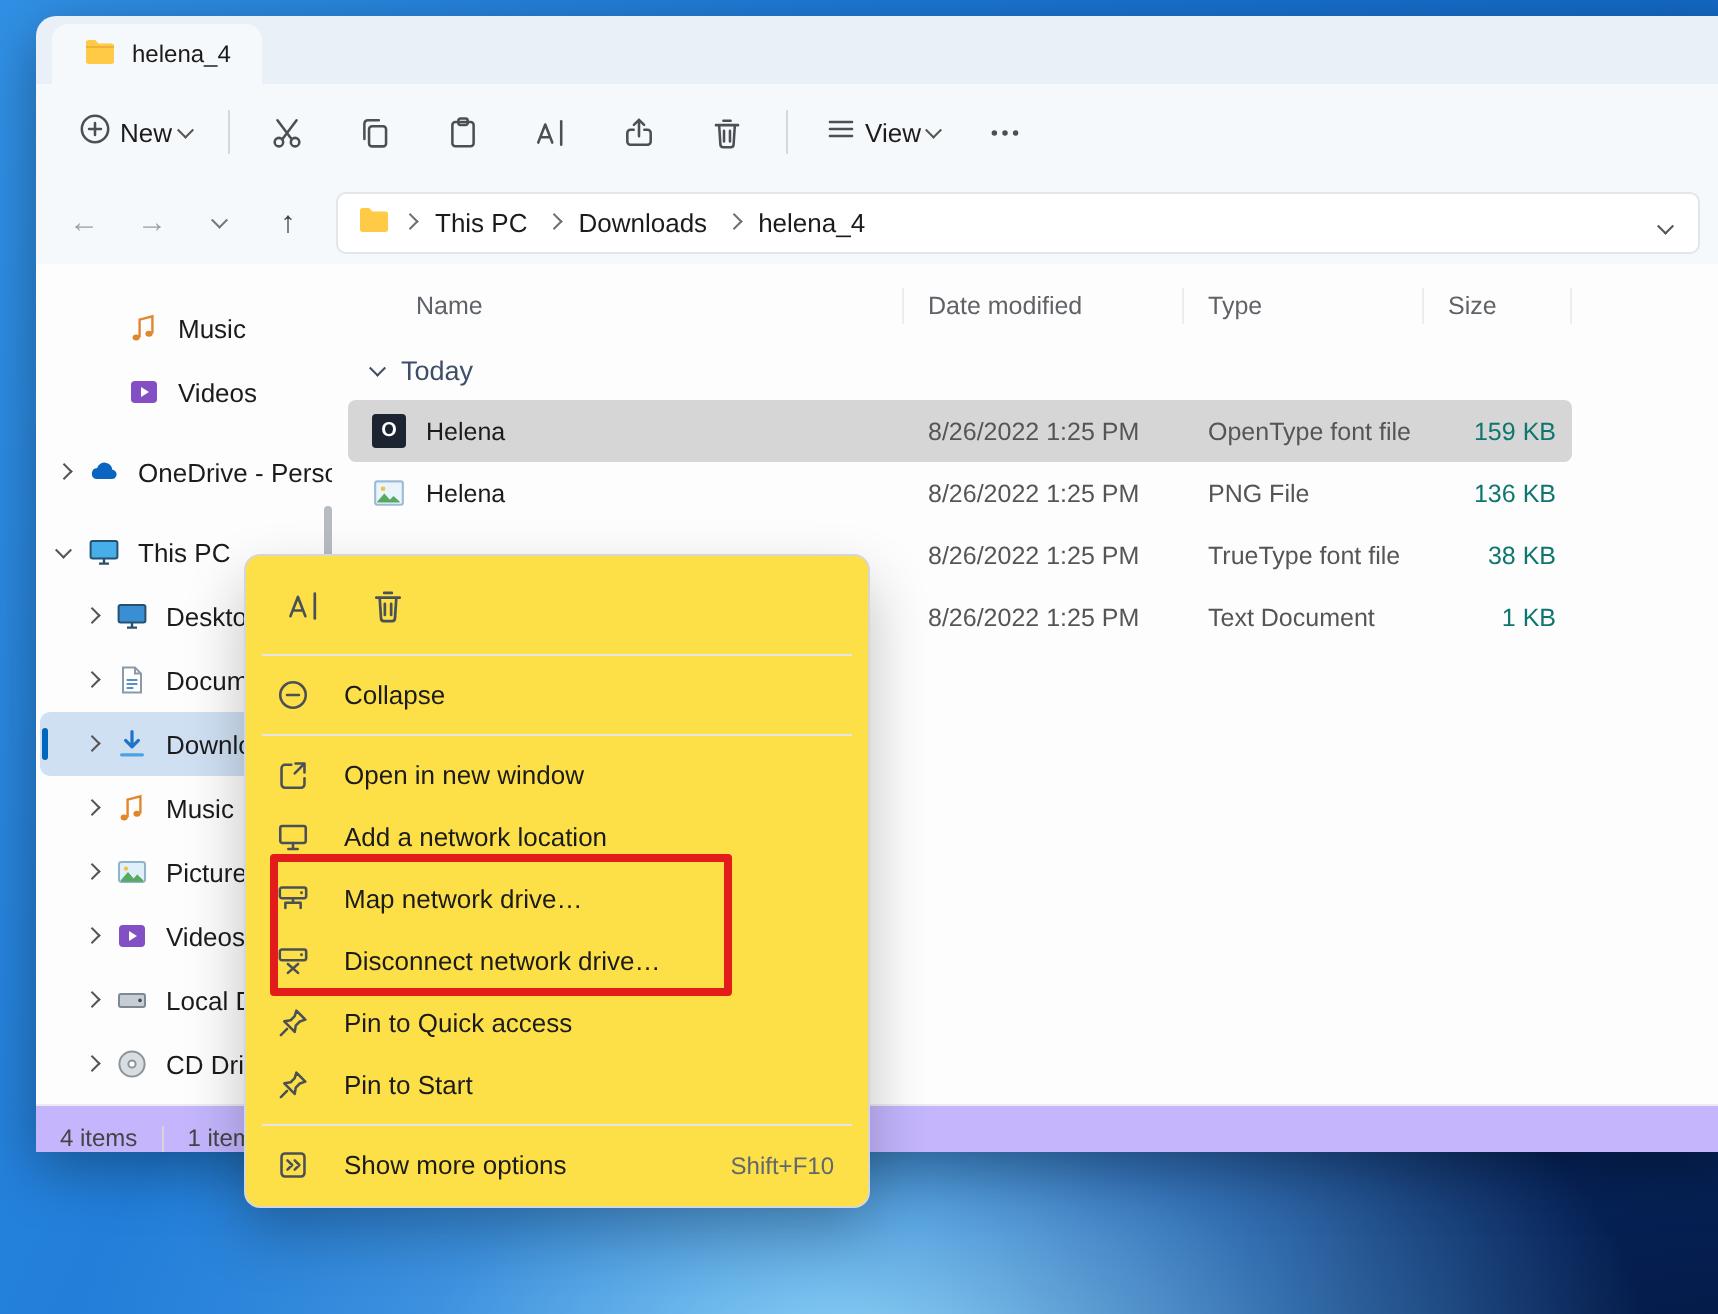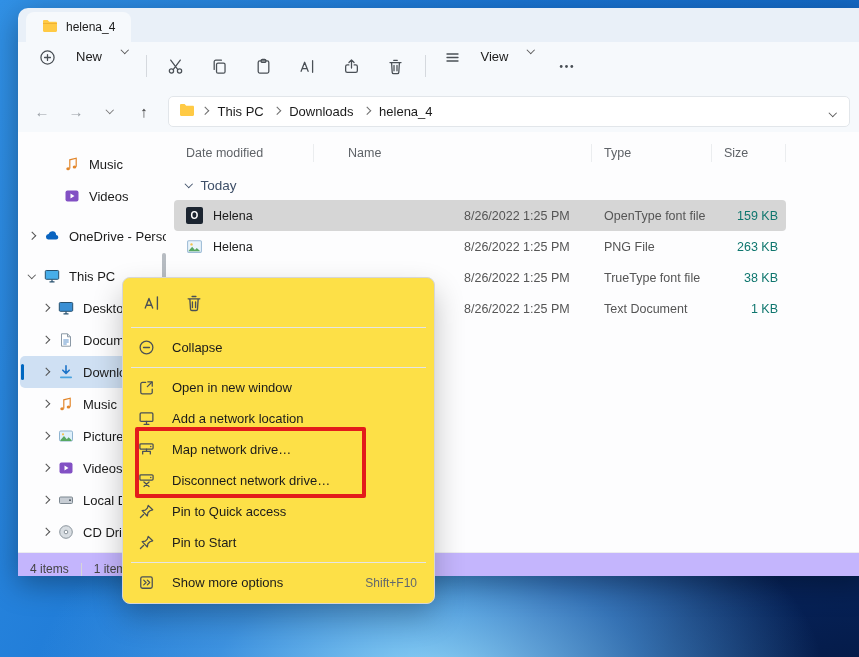--- a/index.html
+++ b/index.html
@@ -16,21 +16,21 @@
       linear-gradient(115deg,#3191e6 0%,#1a74d2 45%,#0e5fba 100%);}
 
   
   .window{position:absolute;left:18px;top:8px;width:851px;height:568px;background:#e9f0f8;
           border-top-left-radius:10px;box-shadow:0 8px 30px rgba(0,0,0,.35);overflow:hidden;
           display:flex;flex-direction:column}
   .tabbar{height:34px;display:flex;align-items:flex-end;padding-left:8px;flex-shrink:0}
   .tab{display:flex;align-items:center;gap:8px;height:30px;padding:0 16px;background:#f6f9fc;
        border-radius:8px 8px 0 0;font-size:12px}
   .toolbar{height:48px;display:flex;align-items:center;padding:0 10px;background:#f6f9fc;flex-shrink:0}
-  .tb-btn{display:flex;gap:20px;height:34px;padding:0 11px;border-radius:5px;font-size:13px}
+  .tb-btn{display:flex;align-items:center;gap:4px;height:34px;padding:0 11px;border-radius:5px;font-size:13px}
   .tb-icon{width:44px;height:34px;display:flex;align-items:center;justify-content:center;border-radius:5px}
   .tb-sep{width:1px;height:22px;background:#d5d9de;margin:0 7px}
   .addrbar{height:42px;display:flex;align-items:center;gap:2px;padding:0 0 0 8px;background:#f6f9fc;flex-shrink:0}
   .nav-btn{width:32px;height:30px;display:flex;align-items:center;justify-content:center;font-size:15px;color:#3d3d3d;border-radius:4px}
   .nav-btn.disabled{color:#9aa0a6}
   .addr-field{flex:1;height:31px;background:#fff;border:1px solid #e2e6ea;border-radius:5px;
               display:flex;align-items:center;padding:0 10px;margin-left:6px;min-width:0}
   .crumb{padding:3px 7px;border-radius:3px;font-size:13px;white-space:nowrap}
   .crumb-sep{margin:0 3px;color:#707070}
   .addr-chev{margin-left:auto;color:#555;padding:4px}
@@ -323,22 +323,22 @@
               <circle cx="8" cy="8" r="6.3" fill="#d8dde2" stroke="#8a949c"></circle>
               <circle cx="8" cy="8" r="1.8" fill="#fff" stroke="#8a949c"></circle>
             </svg></span>
         <span class="sb-label">CD Drive</span>
       </div>
       <div class="sb-scrollbar"></div>
     </div>
 
     <div class="filearea">
       <div class="fcols">
+        <div class="fcol name">Name</div>
         <div class="fcol date">Date modified</div>
-        <div class="fcol name">Name</div>
         <div class="fcol type">Type</div>
         <div class="fcol size">Size</div>
       </div>
       <div class="fgroup">
         <span class="chev"></span>
         <span>Today</span>
       </div>
       <div class="frow sel">
         <span class="fc-name">
             <span class="fi fi-font">O</span>
@@ -354,21 +354,21 @@
               <svg width="17" height="17" viewBox="0 0 16 16">
                 <rect x="1.5" y="2.5" width="13" height="11" rx="1" fill="#eaf4fb" stroke="#9dbbd6"></rect>
                 <circle cx="5.2" cy="6" r="1.1" fill="#f2c14a"></circle>
                 <path d="M2.5 12l3.3-3.8 2.6 3 1.7-1.8 2.9 2.6v.5H2.5z" fill="#57a861"></path>
               </svg>
             </span>
             <span>Helena</span>
           </span>
         <span class="fc-date">8/26/2022 1:25 PM</span>
         <span class="fc-type">PNG File</span>
-        <span class="fc-size">263 KB</span>
+        <span class="fc-size">136 KB</span>
       </div>
       <div class="frow">
         <span class="fc-name">
             <span></span>
           </span>
         <span class="fc-date">8/26/2022 1:25 PM</span>
         <span class="fc-type">TrueType font file</span>
         <span class="fc-size">38 KB</span>
       </div>
       <div class="frow">

